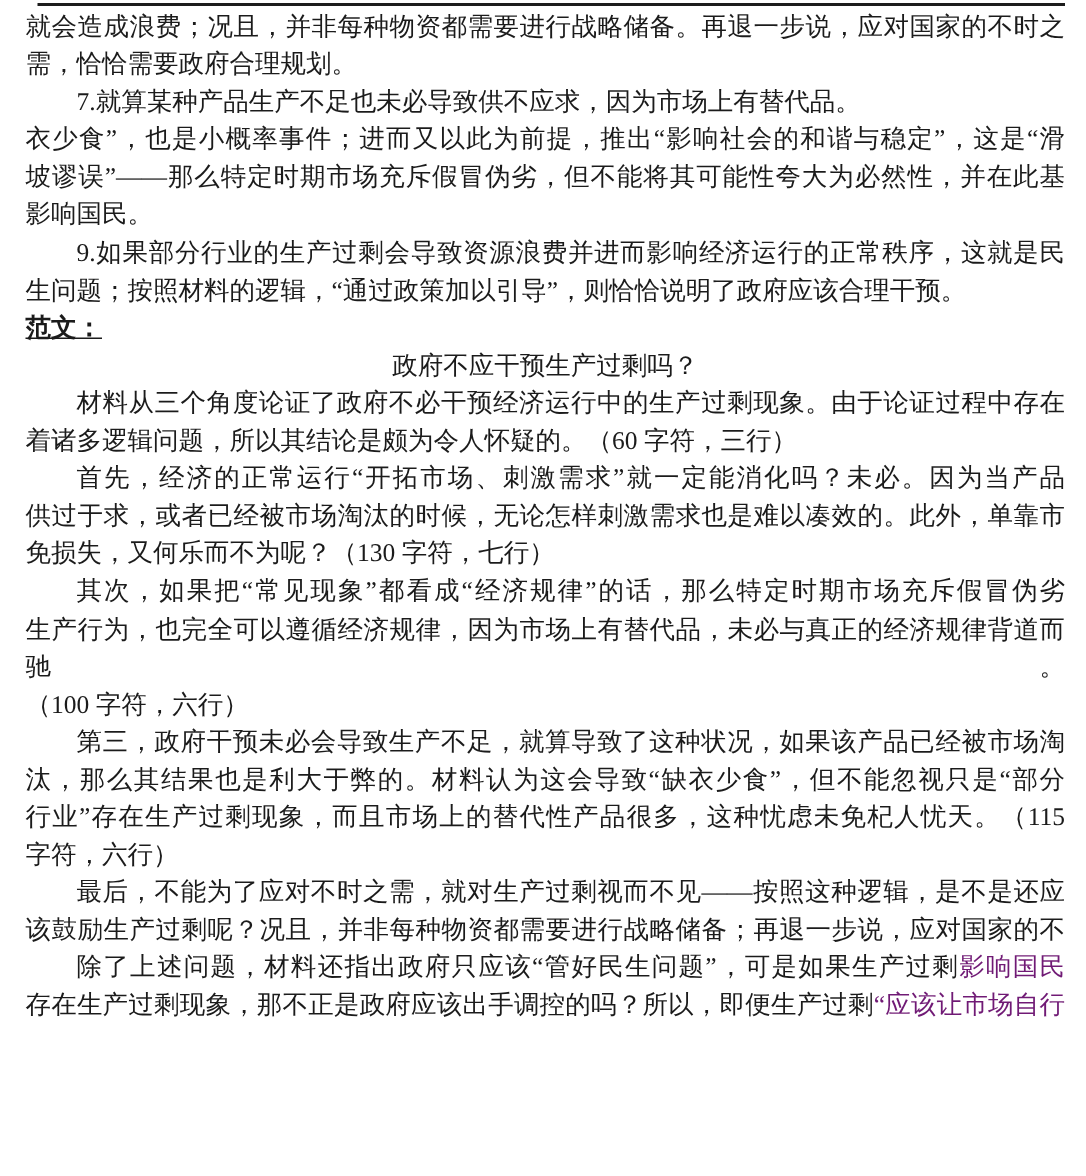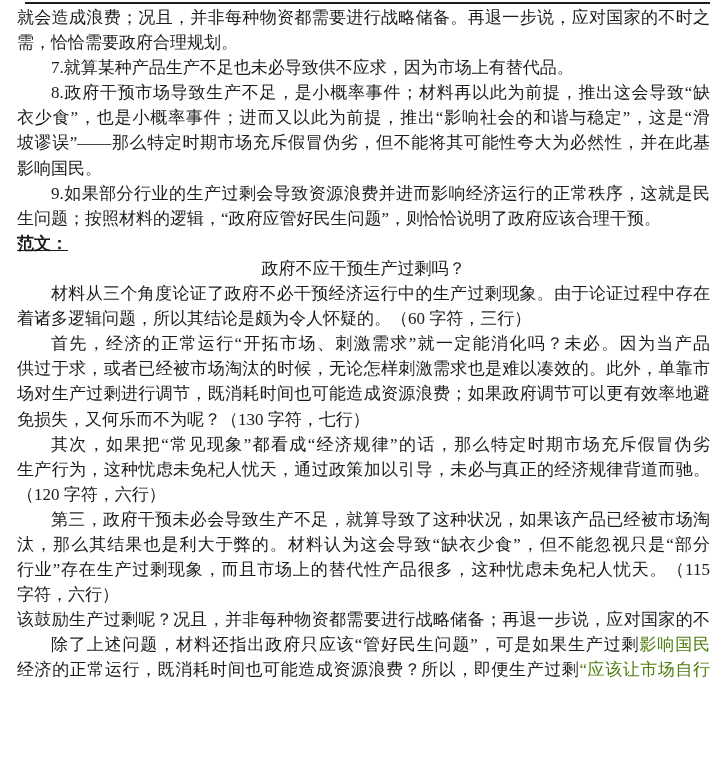--- a/index.html
+++ b/index.html
@@ -28,50 +28,49 @@
   .line { min-height: 25.1px; }
   .line.justify { text-align: justify; text-align-last: justify; }
   .line.left   { text-align: left; text-align-last: left; }
   .line.center { text-align-last: center; }
   .line.indent { text-indent: 2em; }
   .line.bold {
     font-weight: bold;
     font-family: "Liberation Sans", "DejaVu Sans", sans-serif;
     text-decoration: underline;
   }
-  .run.gray { color: #4d7c0f; }
+  .run.gray { color: #701a75; }
 </style>
 </head>
 <body>
 
 <div class="page">
   <div class="top-rule"></div>
   <div id="doc-body">
       <div class="line justify"><span class="run">就会造成浪费；况且，并非每种物资都需要进行战略储备。再退一步说，应对国家的不时之</span></div>
       <div class="line left"><span class="run">需，恰恰需要政府合理规划。</span></div>
       <div class="line left indent"><span class="run">7.就算某种产品生产不足也未必导致供不应求，因为市场上有替代品。</span></div>
-      <div class="line justify indent"><span class="run">8.政府干预市场导致生产不足，是小概率事件；材料再以此为前提，推出这会导致“缺</span></div>
       <div class="line justify"><span class="run">衣少食”，也是小概率事件；进而又以此为前提，推出“影响社会的和谐与稳定”，这是“滑</span></div>
       <div class="line justify"><span class="run">坡谬误”——那么特定时期市场充斥假冒伪劣，但不能将其可能性夸大为必然性，并在此基</span></div>
       <div class="line left"><span class="run">影响国民。</span></div>
       <div class="line justify indent"><span class="run">9.如果部分行业的生产过剩会导致资源浪费并进而影响经济运行的正常秩序，这就是民</span></div>
-      <div class="line left"><span class="run">生问题；按照材料的逻辑，“政府应管好民生问题”，则恰恰说明了政府应该合理干预。</span></div>
+      <div class="line left"><span class="run">生问题；按照材料的逻辑，“通过政策加以引导”，则恰恰说明了政府应该合理干预。</span></div>
       <div class="line left bold"><span class="run">范文：</span></div>
       <div class="line center"><span class="run">政府不应干预生产过剩吗？</span></div>
       <div class="line justify indent"><span class="run">材料从三个角度论证了政府不必干预经济运行中的生产过剩现象。由于论证过程中存在</span></div>
       <div class="line left"><span class="run">着诸多逻辑问题，所以其结论是颇为令人怀疑的。（60 字符，三行）</span></div>
       <div class="line justify indent"><span class="run">首先，经济的正常运行“开拓市场、刺激需求”就一定能消化吗？未必。因为当产品</span></div>
       <div class="line justify"><span class="run">供过于求，或者已经被市场淘汰的时候，无论怎样刺激需求也是难以凑效的。此外，单靠市</span></div>
-      <div class="line justify"><span class="run">场对生产过剩进行调节，既消耗时间也可能造成资源浪费；如果政府调节可以更有效率地避</span></div>
       <div class="line left"><span class="run">免损失，又何乐而不为呢？（130 字符，七行）</span></div>
       <div class="line justify indent"><span class="run">其次，如果把“常见现象”都看成“经济规律”的话，那么特定时期市场充斥假冒伪劣</span></div>
-      <div class="line justify"><span class="run">生产行为，这种忧虑未免杞人忧天，通过政策加以引导，未必与真正的经济规律背道而驰。</span></div>
-      <div class="line left"><span class="run">（120 字符，六行）</span></div>
+      <div class="line justify"><span class="run">生产行为，也完全可以遵循经济规律，因为市场上有替代品，未必与真正的经济规律背道而驰。</span></div>
+      <div class="line left"><span class="run">（100 字符，六行）</span></div>
       <div class="line justify indent"><span class="run">第三，政府干预未必会导致生产不足，就算导致了这种状况，如果该产品已经被市场淘</span></div>
       <div class="line justify"><span class="run">汰，那么其结果也是利大于弊的。材料认为这会导致“缺衣少食”，但不能忽视只是“部分</span></div>
       <div class="line justify"><span class="run">行业”存在生产过剩现象，而且市场上的替代性产品很多，这种忧虑未免杞人忧天。（115</span></div>
       <div class="line left"><span class="run">字符，六行）</span></div>
+      <div class="line justify indent"><span class="run">最后，不能为了应对不时之需，就对生产过剩视而不见——按照这种逻辑，是不是还应</span></div>
       <div class="line justify"><span class="run">该鼓励生产过剩呢？况且，并非每种物资都需要进行战略储备；再退一步说，应对国家的不</span></div>
       <div class="line justify indent"><span class="run">除了上述问题，材料还指出政府只应该“管好民生问题”，可是如果生产过剩</span><span class="run gray">影响国民</span></div>
-      <div class="line justify"><span class="run">经济的正常运行，既消耗时间也可能造成资源浪费？所以，即便生产过剩</span><span class="run gray">“应该让市场自行</span></div>
+      <div class="line justify"><span class="run">存在生产过剩现象，那不正是政府应该出手调控的吗？所以，即便生产过剩</span><span class="run gray">“应该让市场自行</span></div>
       <div class="line left"></div>
     </div>
 </div>
 
 </body></html>

